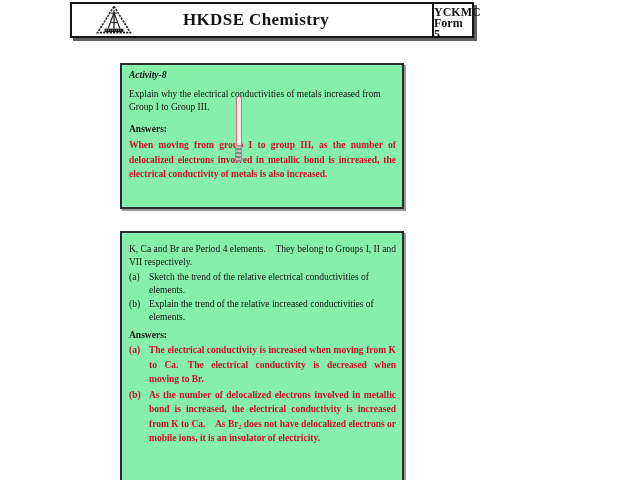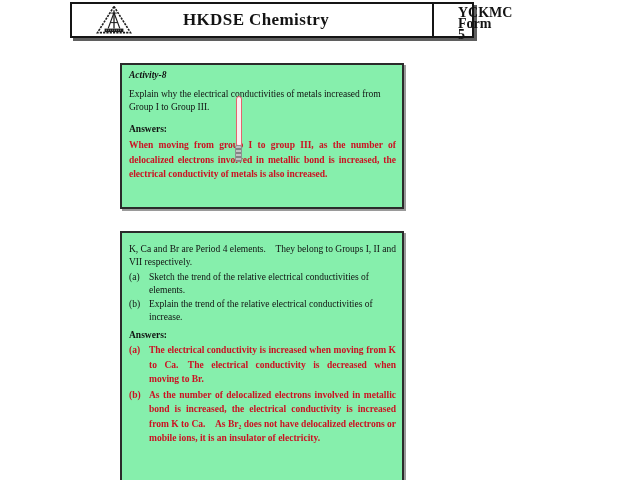--- a/index.html
+++ b/index.html
@@ -19,21 +19,21 @@
   .logo-wrap { position: absolute; left: 24px; top: 1px; width: 36px; height: 30px; }
   .header-title {
     position: absolute; left: 10px; right: 42px; top: 0; bottom: 0;
     display: flex; align-items: center; justify-content: center;
     font-family: Liberation Serif, serif; font-weight: bold;
     font-size: 17px; letter-spacing: 0.4px; color: #131313;
   }
   .header-divider { position: absolute; left: 360px; top: 0; bottom: 0; width: 2px; background: #151515; }
   .header-school {
     position: absolute; right: 4px; top: 3px; width: 34px; text-align: left;
-    font-weight: bold; font-size: 14px; line-height: 11px; color: #131313; padding-left: 24px;
+    font-weight: bold; font-size: 12px; line-height: 11px; color: #131313;
   }
 
   
   .activity-box {
     position: absolute; left: 120px; width: 284px; background: #86efac;
     border: 2px solid #2b2b2b; box-shadow: 2px 2px 0 #9a9a9a;
     padding: 2px 6px 0 7px; font-size: 9.5px; line-height: 13px;
   }
   #activity8-box { top: 63px; height: 146px; }
   #activity9-box { top: 231px; height: 261px; }
@@ -112,21 +112,21 @@
 
 <div class="activity-box" id="activity9-box">
   <div class="intro">K, Ca and Br are Period 4 elements. They belong to Groups I, II and VII respectively.</div>
 
   <div class="part-row">
     <span class="part-label">(a)</span>
     <span class="part-text">Sketch the trend of the relative electrical conductivities of elements.</span>
   </div>
   <div class="part-row">
     <span class="part-label">(b)</span>
-    <span class="part-text">Explain the trend of the relative electrical conductivities of increase.</span>
+    <span class="part-text">Explain the trend of the relative increased conductivities of elements.</span>
   </div>
 
   <div class="answers-label">Answers:</div>
 
   <div class="red-row">
     <span class="part-label">(a)</span>
     <span class="part-text">The electrical conductivity is increased when moving from K to Ca. The electrical conductivity is decreased when moving to Br.</span>
   </div>
   <div class="red-row">
     <span class="part-label">(b)</span>

